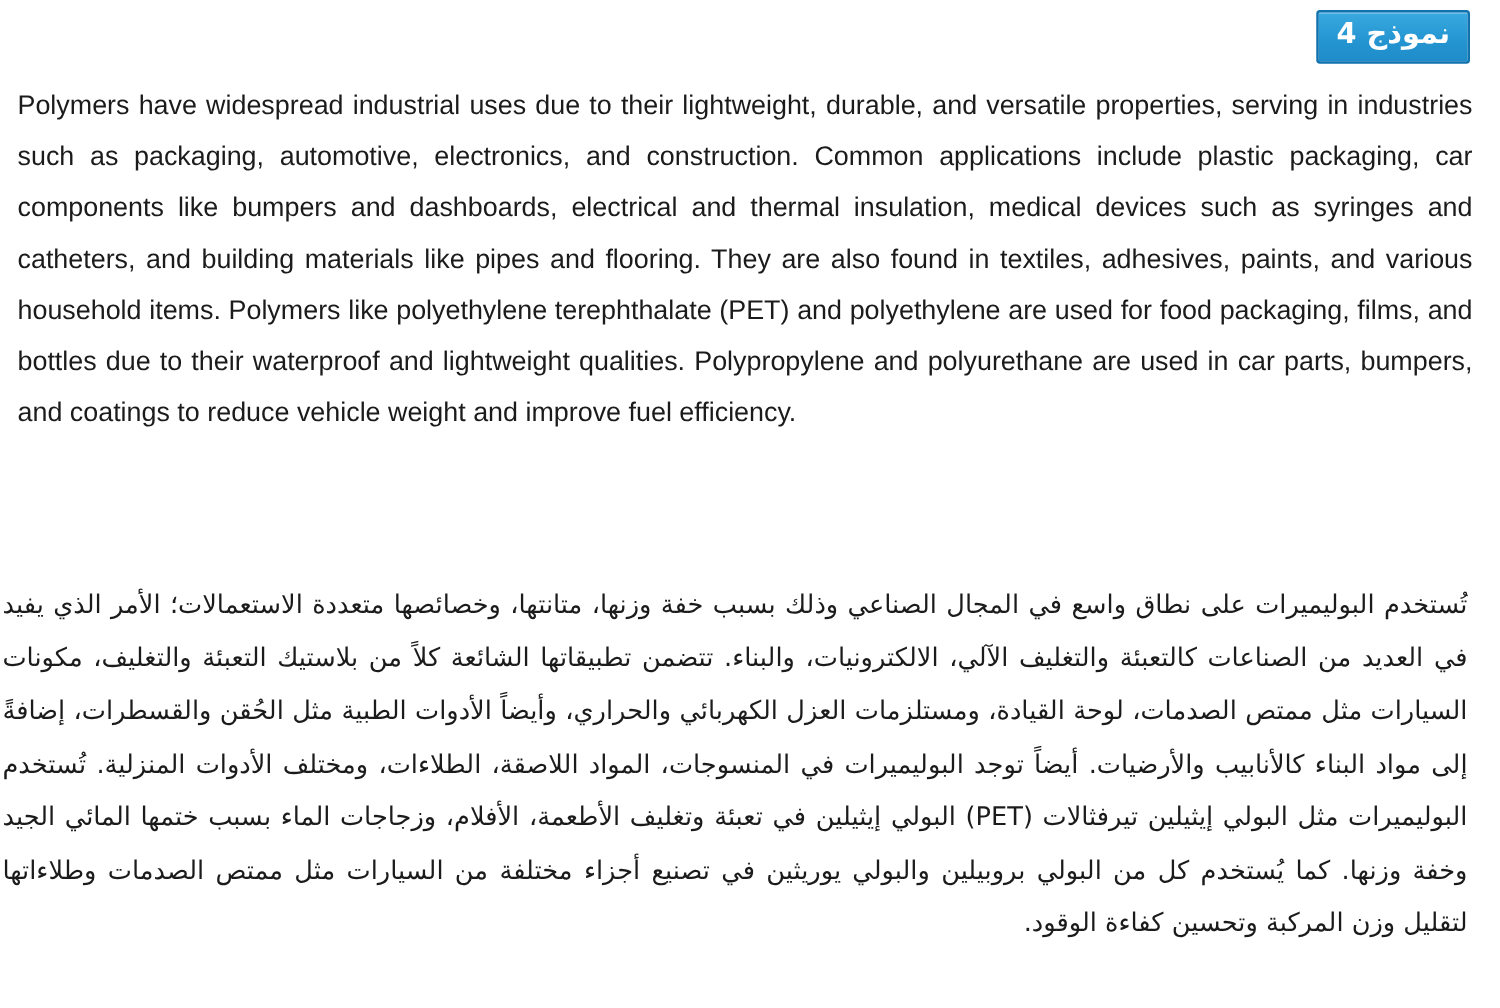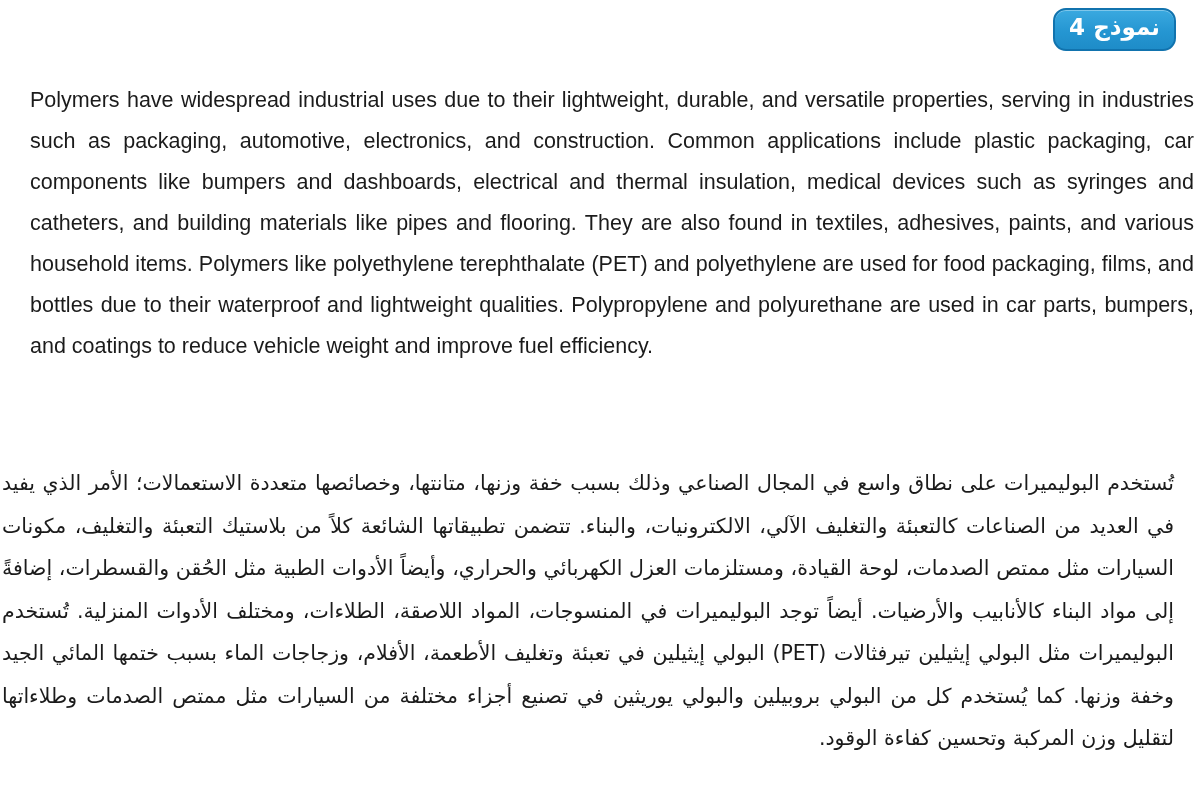--- a/index.html
+++ b/index.html
@@ -20,37 +20,37 @@
     background: #ffffff;
   }
   .model-badge {
     position: absolute;
     top: 8px;
     right: 24px;
     min-width: 100px;
     box-sizing: border-box;
     background: linear-gradient(180deg, #3aa9e0 0%, #2596d2 55%, #1e8cc8 100%);
     border: 2px solid #1173ae;
-    border-radius: 13px;
+    border-radius: 3px;
     color: #ffffff;
     font-weight: bold;
     font-size: 23px;
     line-height: 1.2;
     padding: 4px 14px 7px 14px;
     text-align: center;
     direction: rtl;
     font-family: "DejaVu Sans", sans-serif;
     box-shadow: inset 0 1px 0 rgba(255,255,255,0.35);
   }
   .para-en {
     position: absolute;
     top: 64px;
     left: 14px;
     width: 1164px;
-    margin: 16px;
+    margin: 0;
     font-size: 21.5px;
     line-height: 41px;
     text-align: justify;
     color: #1b1b1b;
     font-family: "Liberation Sans", sans-serif;
   }
   .para-ar {
     position: absolute;
     top: 450px;
     right: 14px;

